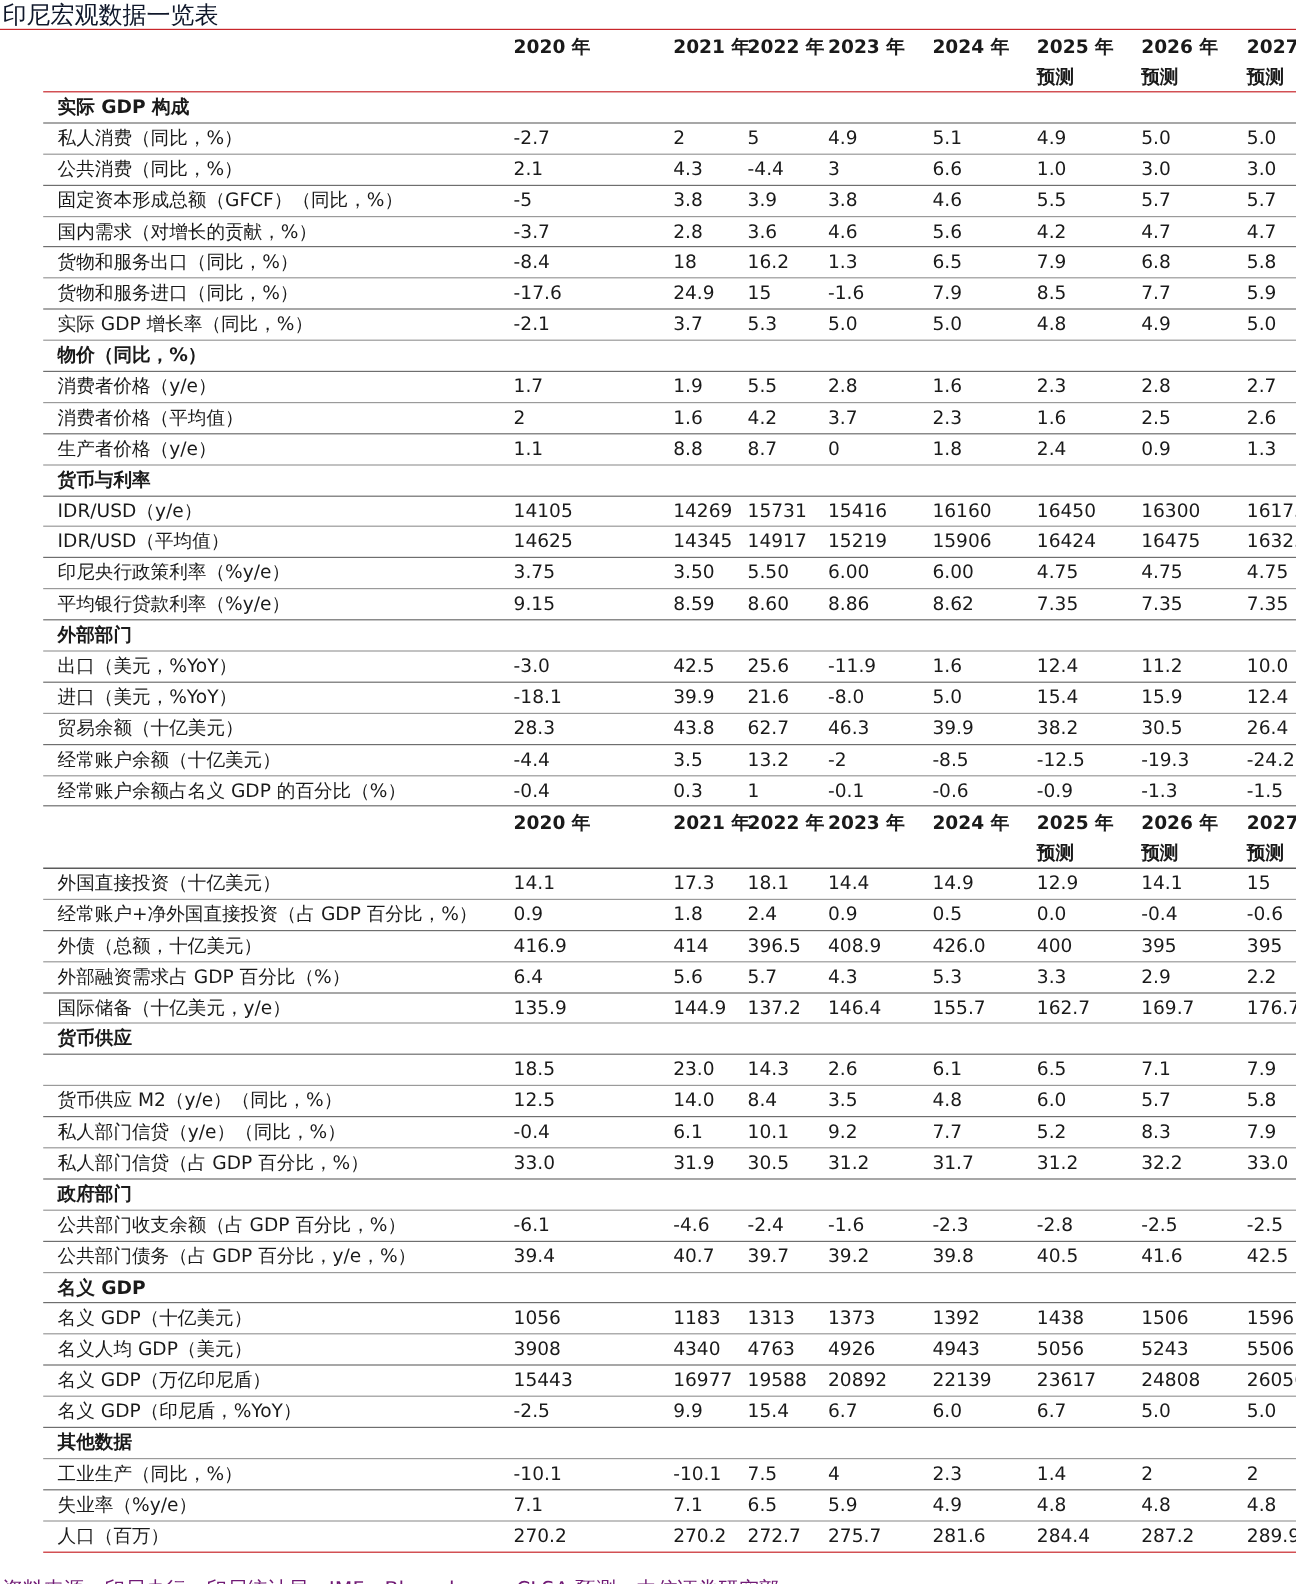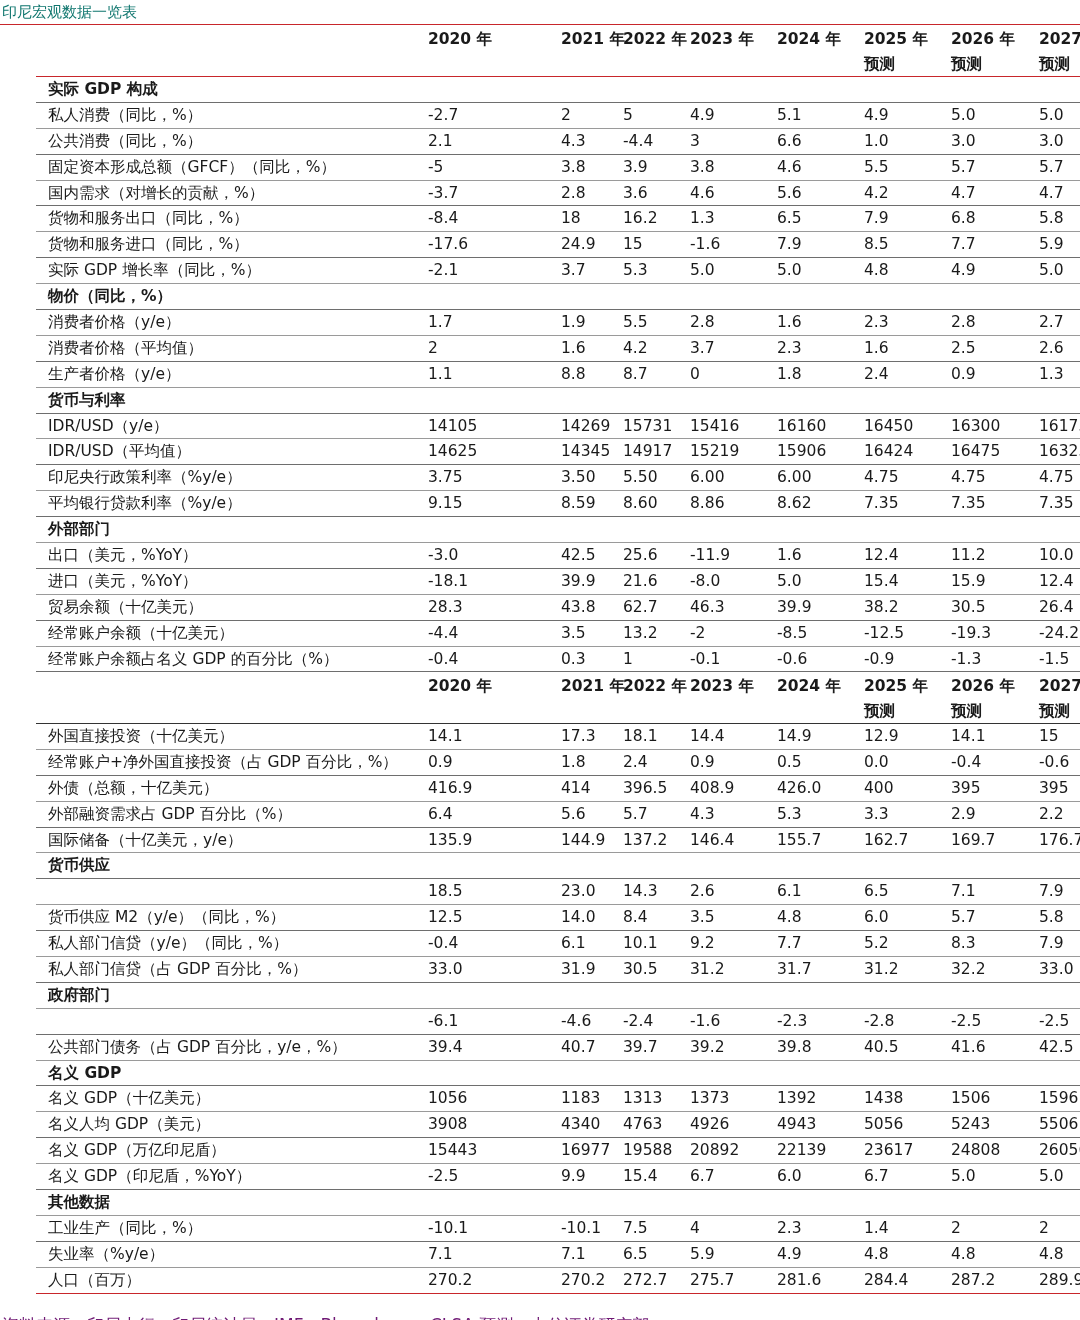--- a/index.html
+++ b/index.html
@@ -3,21 +3,21 @@
 <meta charset="utf-8">
 <style>
   html, body { margin: 0; padding: 0; background: #ffffff; }
   body {
     width: 1080px; height: 1320px; overflow: hidden; position: relative;
     font-family: "DejaVu Sans", "Liberation Sans", sans-serif;
     color: #1a1a1a;
   }
   .title {
     position: absolute; left: 2px; top: 1px; height: 35px;
-    font-size: 15px; line-height: 22px; color: #0f766e;
+    font-size: 20px; line-height: 22px; color: #0f172a;
   }
   .table {
     position: absolute; left: 0; top: 24px; width: 1080px;
     border-top: 1.5px solid #c8262b;
     padding-left: 36px;
   }
   .row {
     position: relative; height: 25.9px; box-sizing: border-box;
     border-bottom: 1.5px solid #6e6e6e;
     font-size: 15.5px; line-height: 25px;
@@ -382,20 +382,21 @@
       <div class="cell c3">31.2</div>
       <div class="cell c4">31.7</div>
       <div class="cell c5">31.2</div>
       <div class="cell c6">32.2</div>
       <div class="cell c7">33.0</div>
     </div>
     <div class="row section alt">
       <div class="cell label">政府部门</div>
     </div>
     <div class="row">
+      <div class="cell label">公共部门收支余额（占 GDP 百分比，%）</div>
       <div class="cell c0">-6.1</div>
       <div class="cell c1">-4.6</div>
       <div class="cell c2">-2.4</div>
       <div class="cell c3">-1.6</div>
       <div class="cell c4">-2.3</div>
       <div class="cell c5">-2.8</div>
       <div class="cell c6">-2.5</div>
       <div class="cell c7">-2.5</div>
     </div>
     <div class="row alt">

